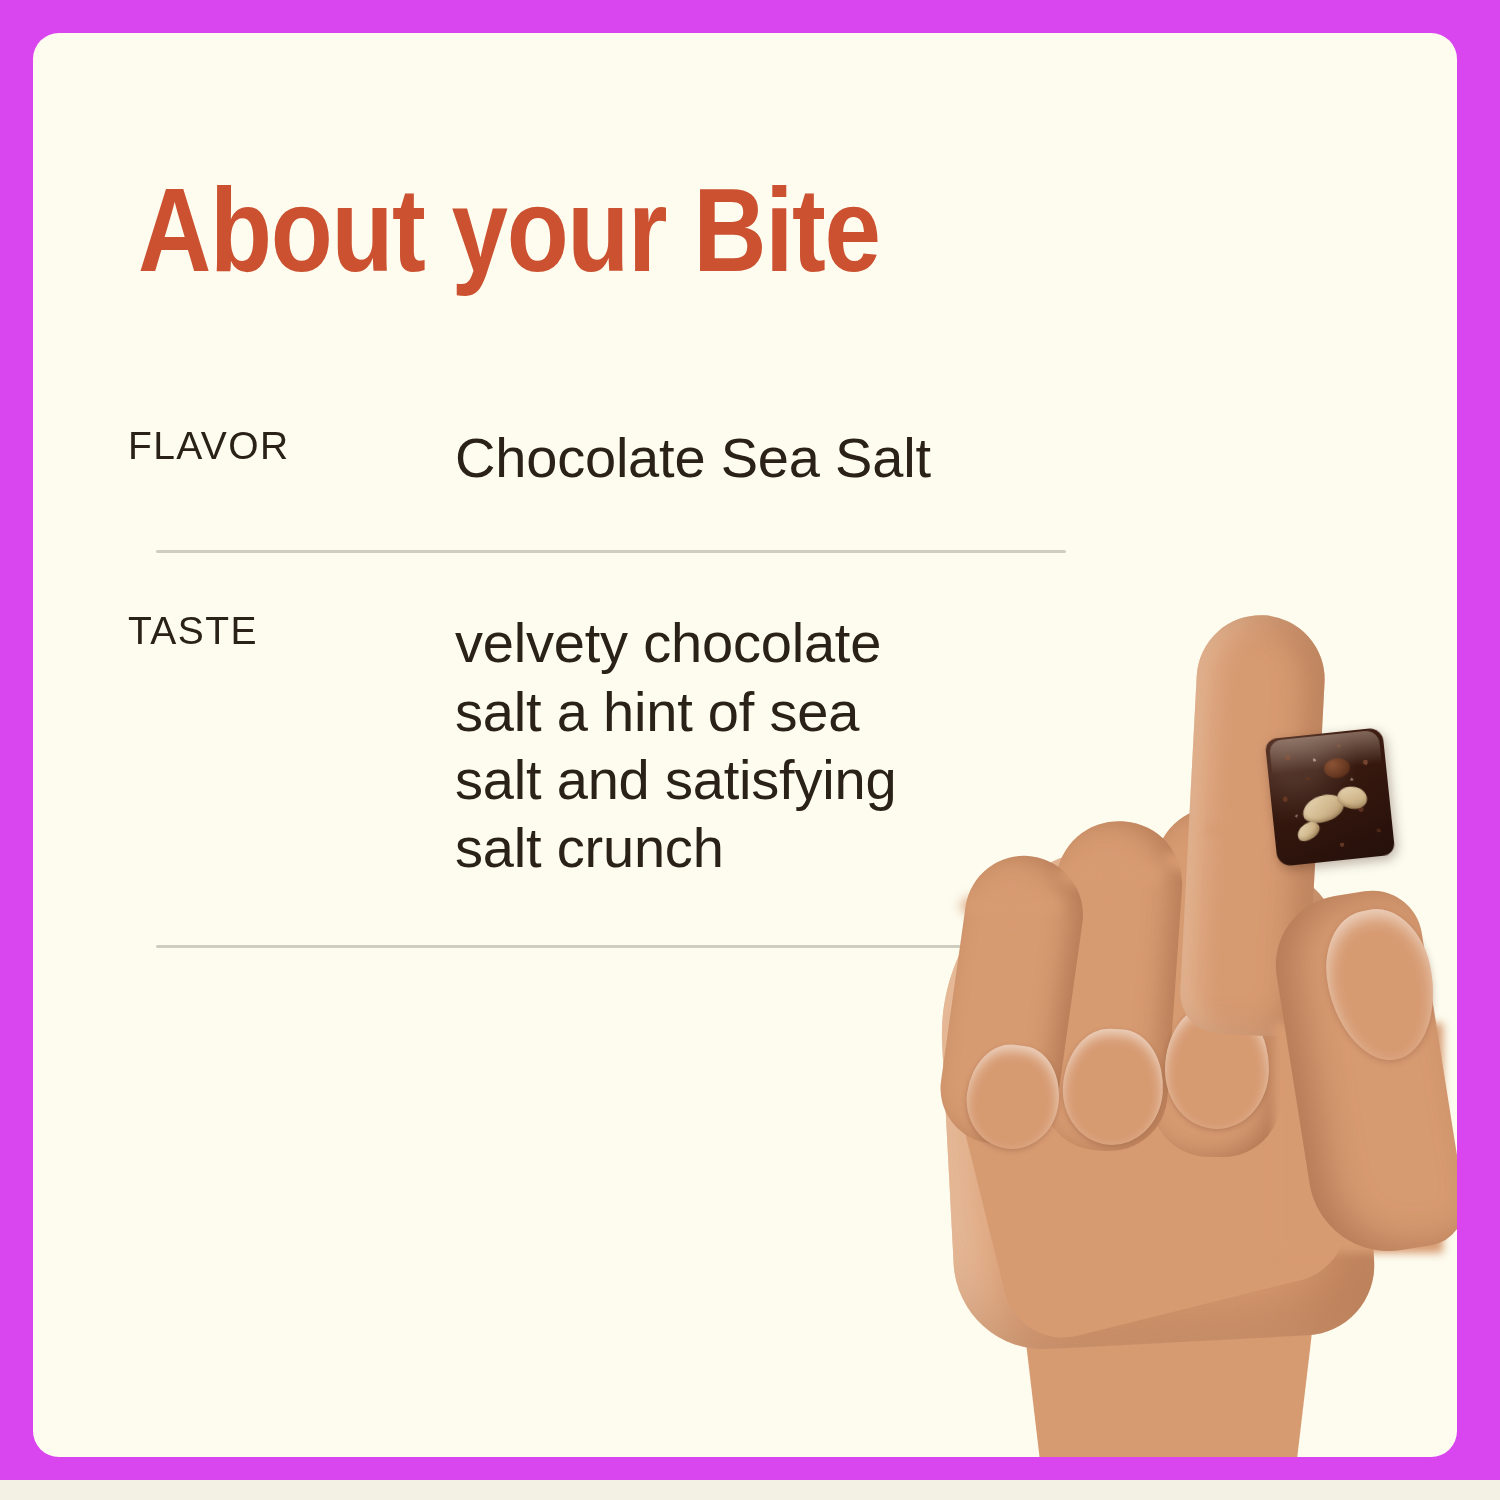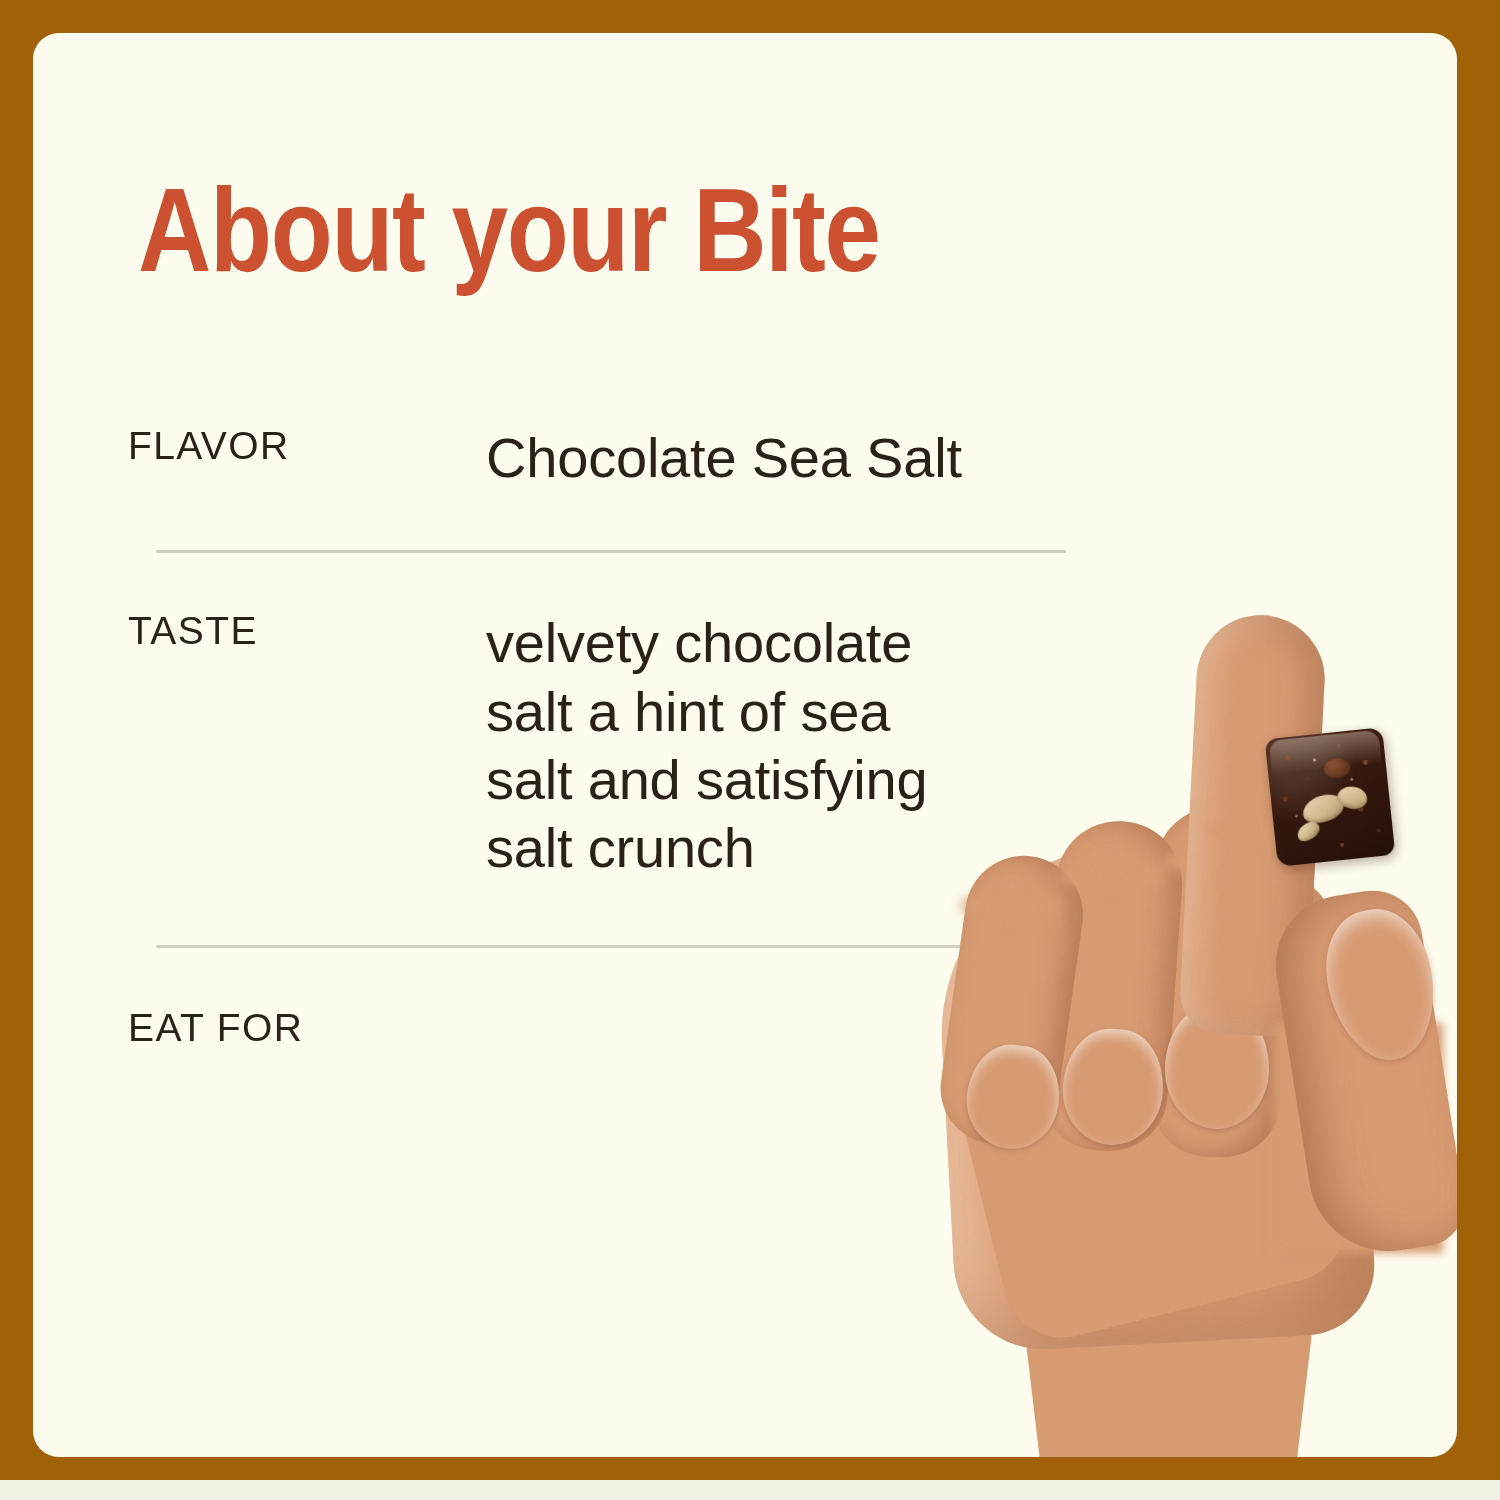--- a/index.html
+++ b/index.html
@@ -13,21 +13,21 @@
     overflow: hidden;
     font-family: "Liberation Sans", sans-serif;
     background: #F2F1E3;
   }
 
   
   #product-card-frame {
     position: relative;
     width: 1500px;
     height: 1480px;
-    background: #a16207;
+    background: #d946ef;
     box-sizing: border-box;
   }
   #product-card {
     position: absolute;
     left: 33px;
     top: 33px;
     width: 1424px;
     height: 1424px;
     background: #FDFCEF;
     border-radius: 26px;
@@ -54,21 +54,20 @@
   #spec-table {
     position: absolute;
     left: 95px;
     top: 385px;
     width: 920px;
   }
   .spec-row {
     position: relative;
     display: flex;
     align-items: flex-start;
-    gap: 31px;
   }
   .spec-label {
     width: 327px;
     flex: 0 0 327px;
     font-family: "Liberation Sans", sans-serif;
     font-weight: 400;
     font-size: 39px;
     letter-spacing: 1.4px;
     color: #2A2118;
     white-space: nowrap;
@@ -329,21 +328,20 @@
           <span class="vline">velvety chocolate</span>
           <span class="vline">salt a hint of sea</span>
           <span class="vline">salt and satisfying</span>
           <span class="vline">salt crunch</span>
         </div>
       </div>
 
       <div class="spec-divider" id="divider-2"></div>
 
       <div class="spec-row" id="row-eatfor">
-        <div class="spec-label">EAT FOR</div>
       </div>
 
     </div>
 
     <div id="hand-photo">
       <div class="sk" id="wrist"></div>
       <div class="sk" id="palm-mass"></div>
       <div class="sk" id="palm-creases"></div>
 
       <div class="sk curl-finger" id="finger-ring-curl"></div>

